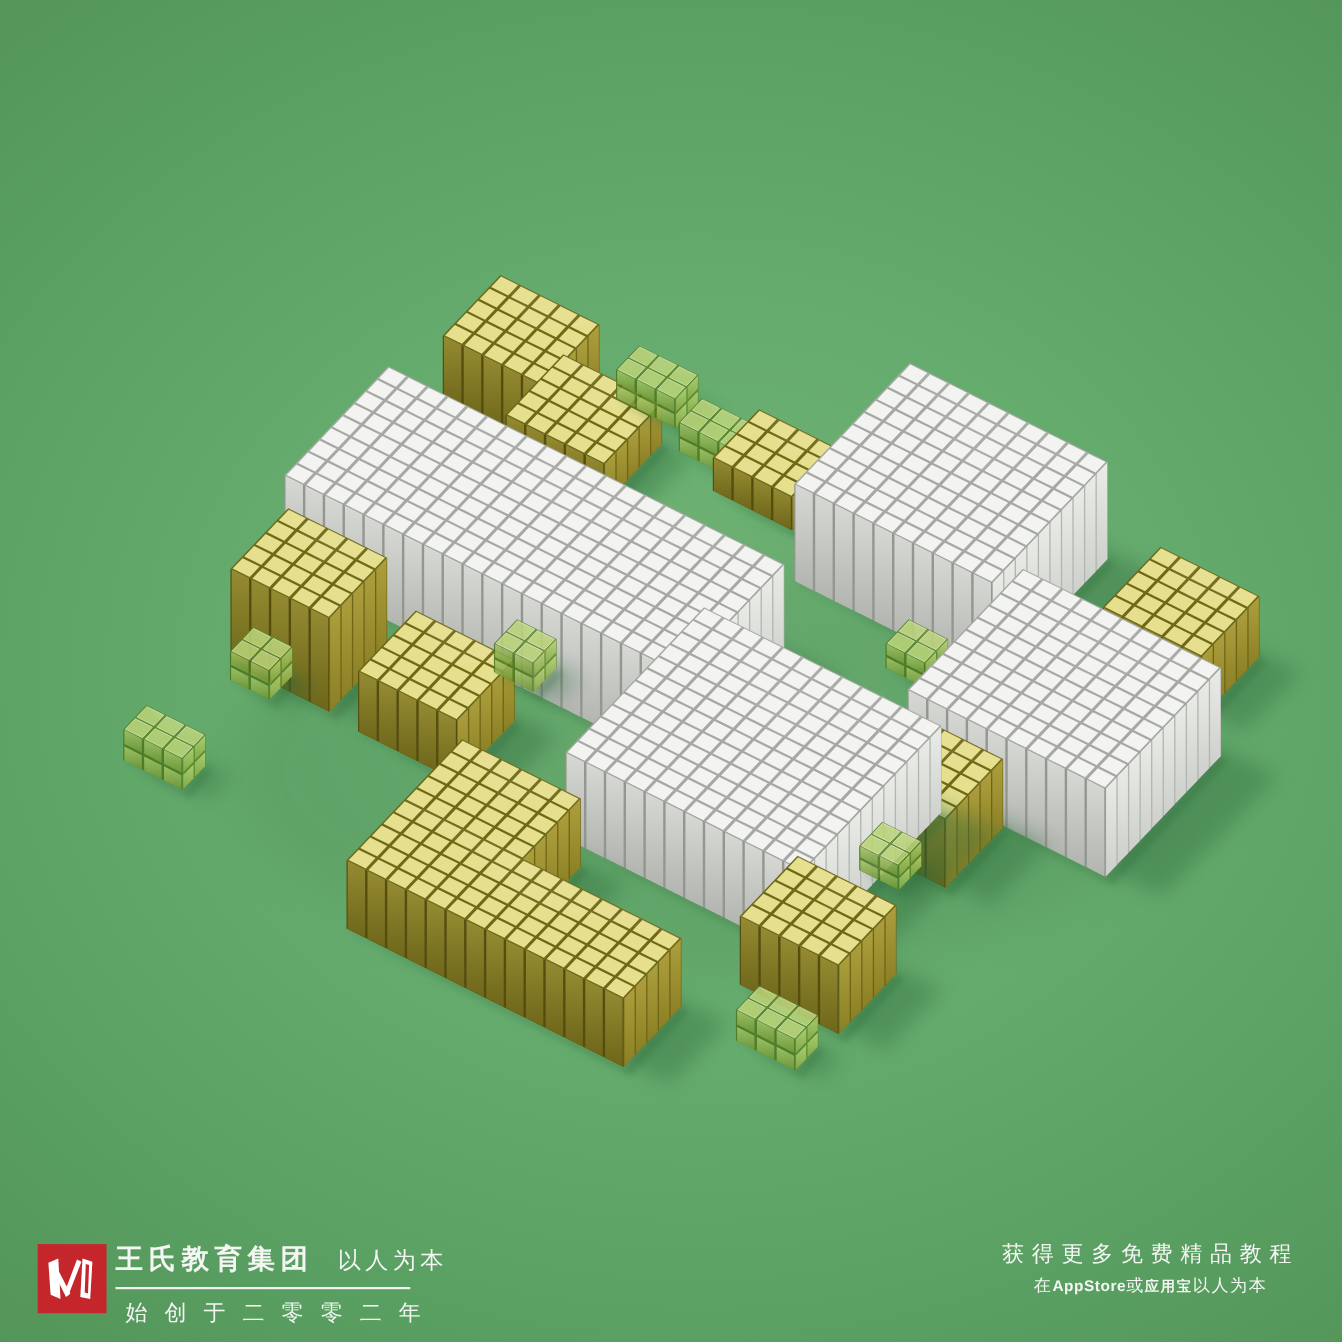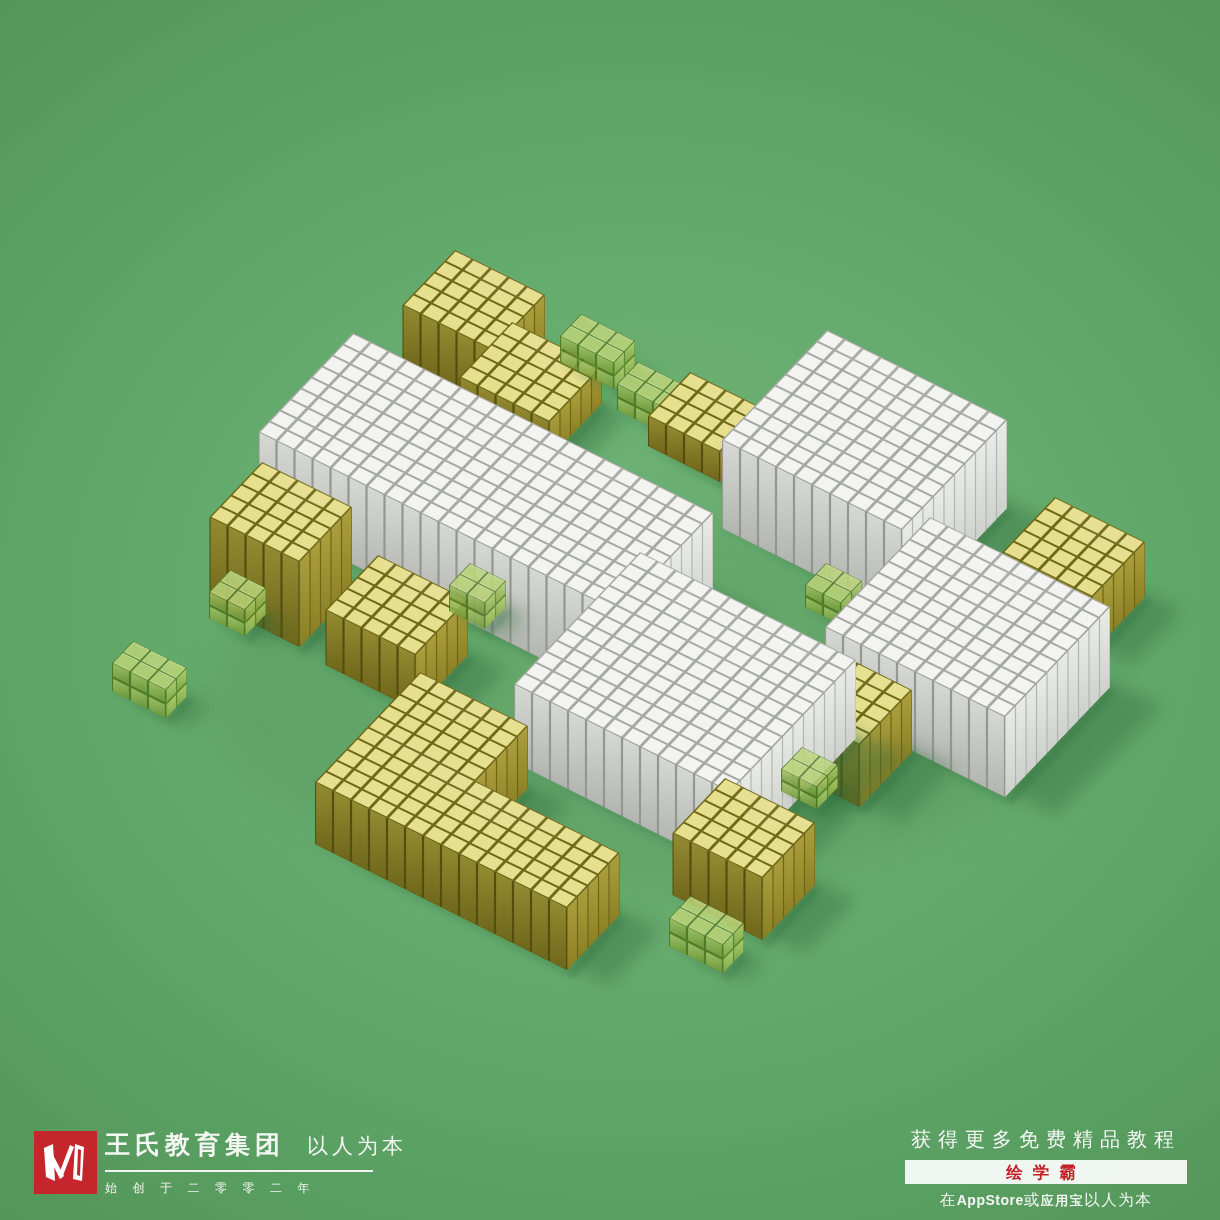--- a/index.html
+++ b/index.html
@@ -10,21 +10,21 @@
       radial-gradient(90% 75% at 52% 50%, #70b476 0%, #66ab6e 38%, #5aa063 66%, #549559 88%, #4f8e55 100%);
   }
   #scene{position:absolute;left:0;top:0;}
   .footer{position:absolute;left:0;top:0;width:100%;height:100%;pointer-events:none;}
   .logo{position:absolute;left:34px;top:1131px;width:63px;height:63px;}
   .brand{position:absolute;left:105px;top:1128px;color:#f4f6f3;}
   .brand-line1{display:flex;align-items:baseline;white-space:nowrap;}
   .company{font-size:25px;font-weight:600;letter-spacing:5px;}
   .motto{font-size:21px;letter-spacing:4px;margin-left:22px;font-weight:500;}
   .divider{margin-top:9px;width:268px;height:2px;background:#f2f4f1;}
-  .slogan{margin-top:8px;font-size:12px;letter-spacing:15.5px;font-weight:500;white-space:nowrap;}
+  .slogan{margin-top:8px;font-size:20px;letter-spacing:15.5px;font-weight:500;white-space:nowrap;text-align:center;}
   .promo{position:absolute;right:33px;top:1126px;width:282px;text-align:center;color:#f4f6f3;}
   .promo-line1{font-size:20px;letter-spacing:7px;font-weight:400;white-space:nowrap;}
   .promo-badge{margin-top:7px;height:24px;line-height:24px;background:rgba(252,253,251,0.93);
     color:#c22026;font-size:16.5px;font-weight:700;letter-spacing:10px;}
   .promo-line3{margin-top:6px;font-size:15.5px;letter-spacing:1.5px;white-space:nowrap;}
   .promo-line3 .latin{font-size:14px;font-weight:700;letter-spacing:0.5px;text-align:right;}
   .promo-line3 .bold{font-weight:700;font-size:13px;}
 </style>
 </head>
 <body>
@@ -1380,17 +1380,16 @@
     <div class="brand">
       <div class="brand-line1">
         <span class="company">王氏教育集团</span>
         <span class="motto">以人为本</span>
       </div>
       <div class="divider"></div>
       <div class="slogan">始创于二零零二年</div>
     </div>
     <div class="promo">
       <div class="promo-line1">获得更多免费精品教程</div>
-      <div class="promo-badge">绘学霸</div>
       <div class="promo-line3"><span>在</span><span class="latin">AppStore</span><span>或</span><span class="bold">应用宝</span><span>以人为本</span></div>
     </div>
   </div>
 </div>
 
 </body></html>

